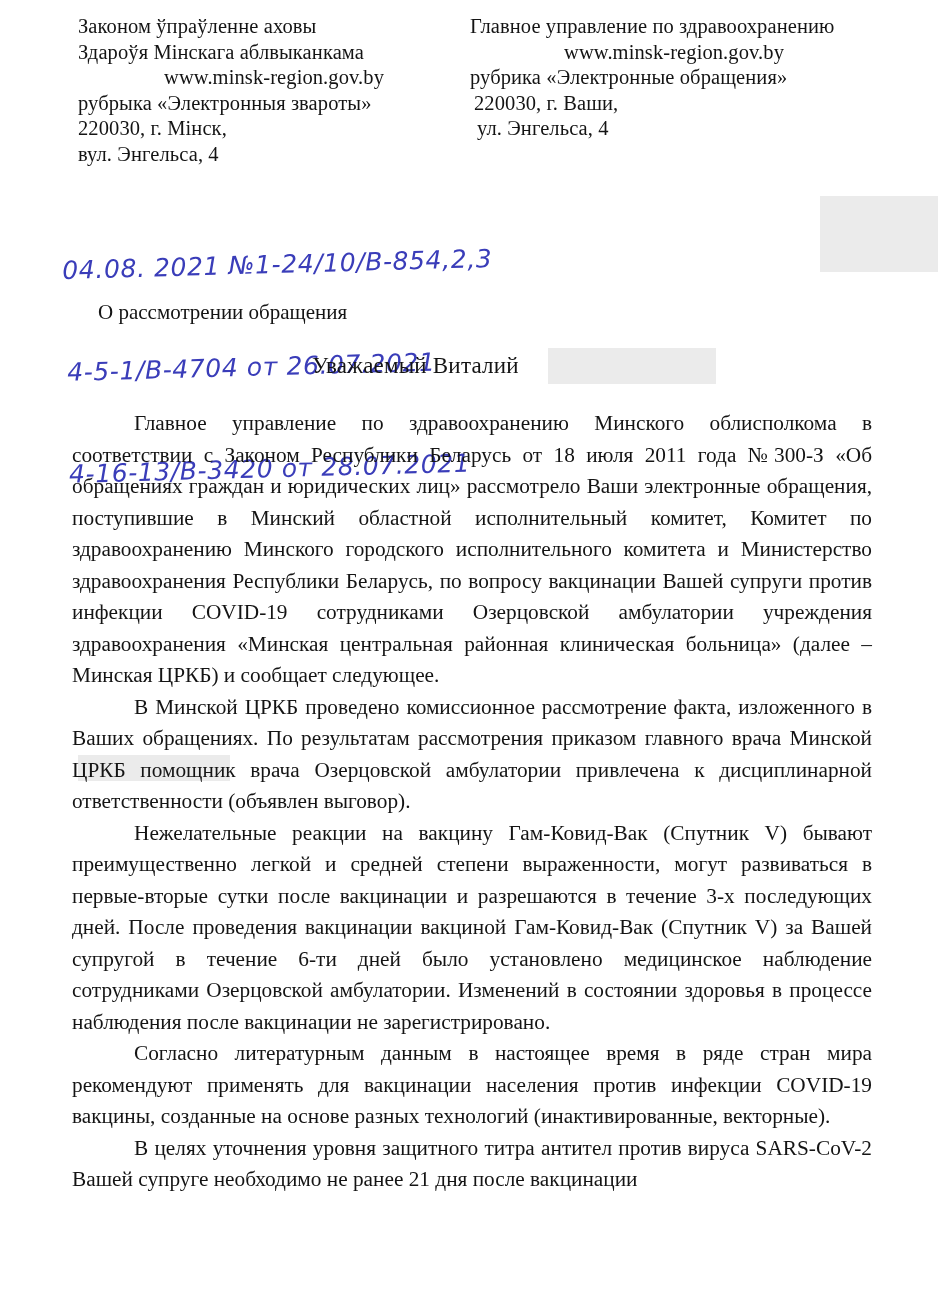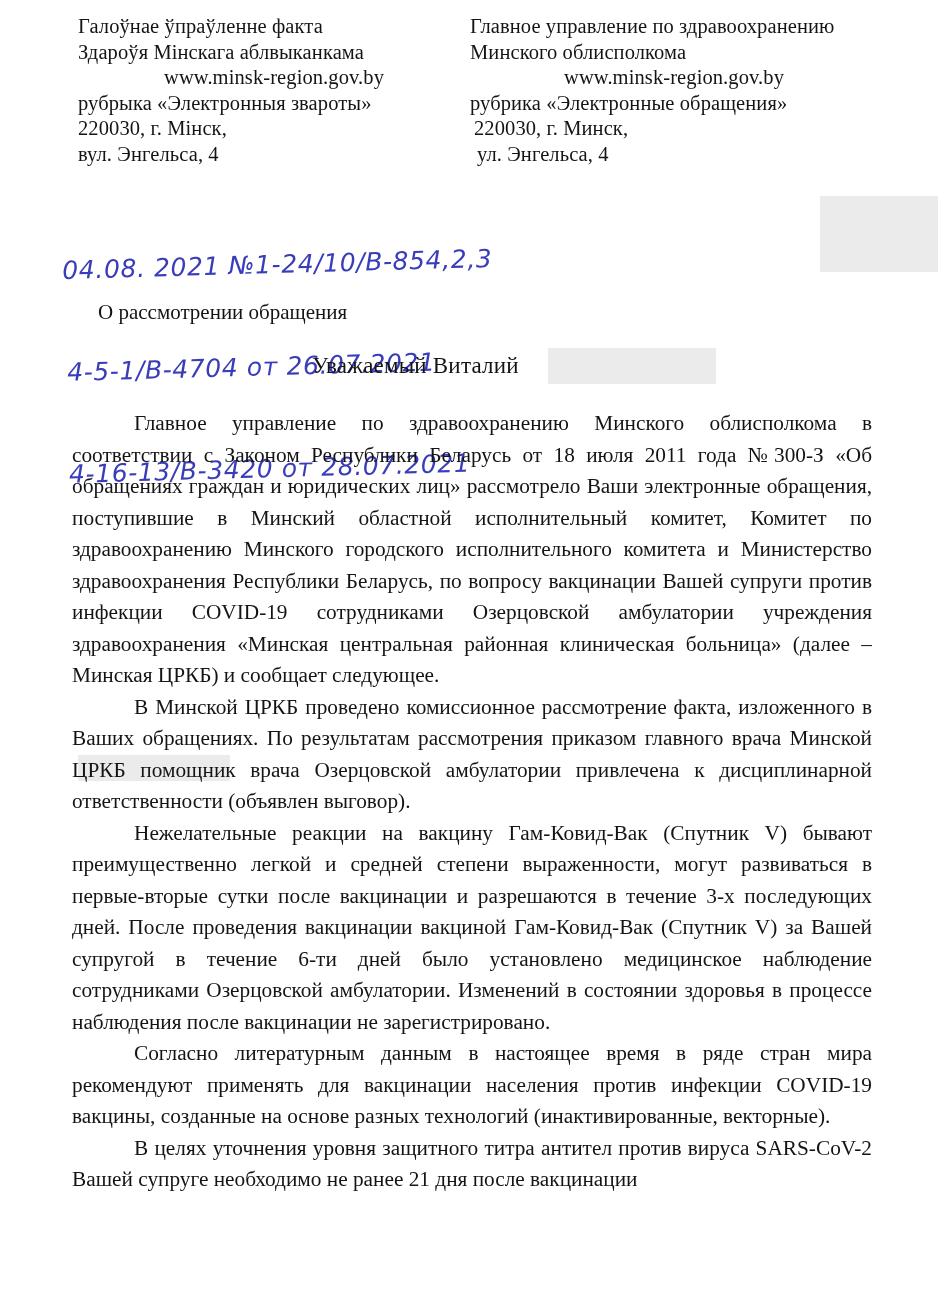--- a/index.html
+++ b/index.html
@@ -128,33 +128,32 @@
   }
   .body p + p { margin-top: 0px; }
 </style>
 </head>
 <body>
 
 <div class="page">
 
   <div class="letterhead">
     <div class="lh-col left">
-      <div class="lh-line">Галоўнае ўпраўленне факта</div>
+      <div class="lh-line">Законом ўпраўленне аховы</div>
       <div class="lh-line">Здароўя Мінскага аблвыканкама</div>
       <div class="lh-line url">www.minsk-region.gov.by</div>
       <div class="lh-line">рубрыка «Электронныя звароты»</div>
       <div class="lh-line">220030, г. Мінск,</div>
       <div class="lh-line">вул. Энгельса, 4</div>
     </div>
     <div class="lh-col right">
       <div class="lh-line">Главное управление по здравоохранению</div>
-      <div class="lh-line">Минского облисполкома</div>
       <div class="lh-line url">www.minsk-region.gov.by</div>
       <div class="lh-line">рубрика «Электронные обращения»</div>
-      <div class="lh-line indent1">220030, г. Минск,</div>
+      <div class="lh-line indent1">220030, г. Ваши,</div>
       <div class="lh-line indent2">ул. Энгельса, 4</div>
     </div>
   </div>
 
   <div class="handwriting">
     <span class="hw-line l1">04.08. 2021 №1-24/10/В-854,2,3</span>
     <span class="hw-line l2">4-5-1/В-4704 от 26.07.2021</span>
     <span class="hw-line l3">4-16-13/В-3420 от 28.07.2021</span>
   </div>
 

